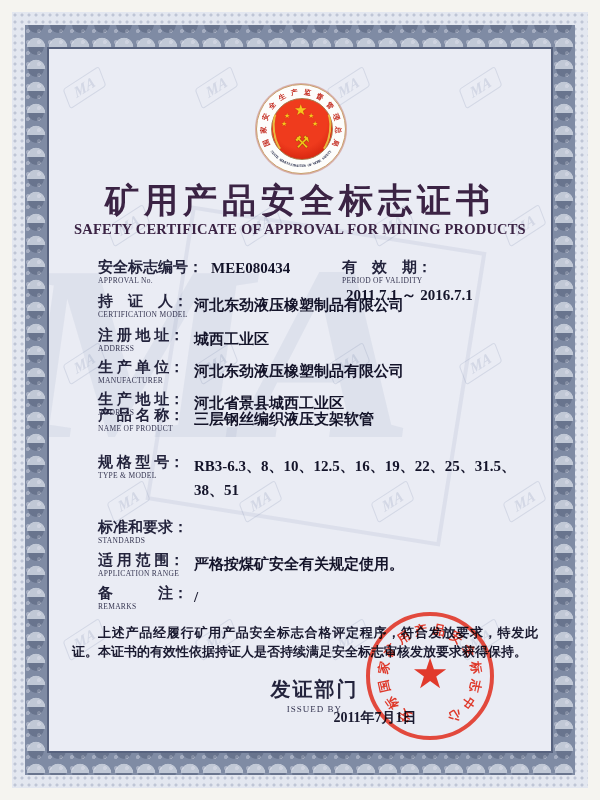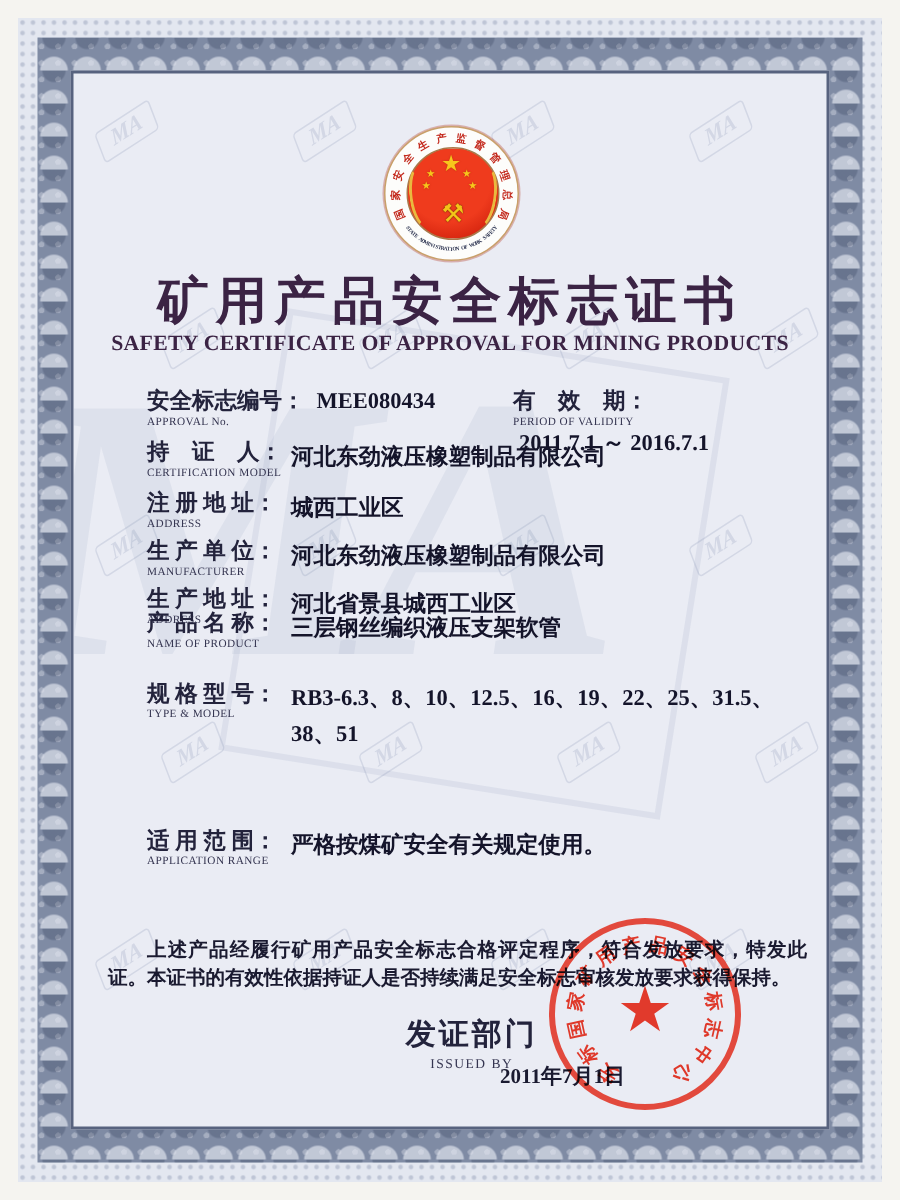--- a/index.html
+++ b/index.html
@@ -252,24 +252,27 @@
     <div class="row" style="top:390px">
       <span class="lblwrap"><span class="lbl-cn">生 产 地 址：</span><span class="lbl-en">ADDRESS</span></span><span class="valwrap"><span class="val">河北省景县城西工业区</span></span>
     </div>
     <div class="row" style="top:406px">
       <span class="lblwrap"><span class="lbl-cn">产 品 名 称：</span><span class="lbl-en">NAME OF PRODUCT</span></span><span class="valwrap"><span class="val">三层钢丝编织液压支架软管</span></span>
     </div>
     <div class="row" style="top:453px">
       <span class="lblwrap"><span class="lbl-cn">规 格 型 号：</span><span class="lbl-en">TYPE &amp; MODEL</span></span><span class="valwrap"><span class="val">RB3-6.3、8、10、12.5、16、19、22、25、31.5、38、51</span></span>
     </div>
     <div class="row" style="top:518px">
-      
+      <span class="lblwrap"><span class="lbl-cn">标准和要求：</span><span class="lbl-en">STANDARDS</span></span>
     </div>
     <div class="row" style="top:551px">
       <span class="lblwrap"><span class="lbl-cn">适 用 范 围：</span><span class="lbl-en">APPLICATION RANGE</span></span><span class="valwrap"><span class="val">严格按煤矿安全有关规定使用。</span></span>
+    </div>
+    <div class="row" style="top:584px">
+      <span class="lblwrap"><span class="lbl-cn">备　　　注：</span><span class="lbl-en">REMARKS</span></span><span class="valwrap"><span class="val">/</span></span>
     </div>
 
     <div class="statement">上述产品经履行矿用产品安全标志合格评定程序，符合发放要求，特发此证。本证书的有效性依据持证人是否持续满足安全标志审核发放要求获得保持。</div>
 
     <div class="issued">
       <div class="issued-cn">发证部门</div>
       <div class="issued-en">ISSUED BY</div>
     </div>
     <div class="issue-date">2011年7月1日</div>
 

